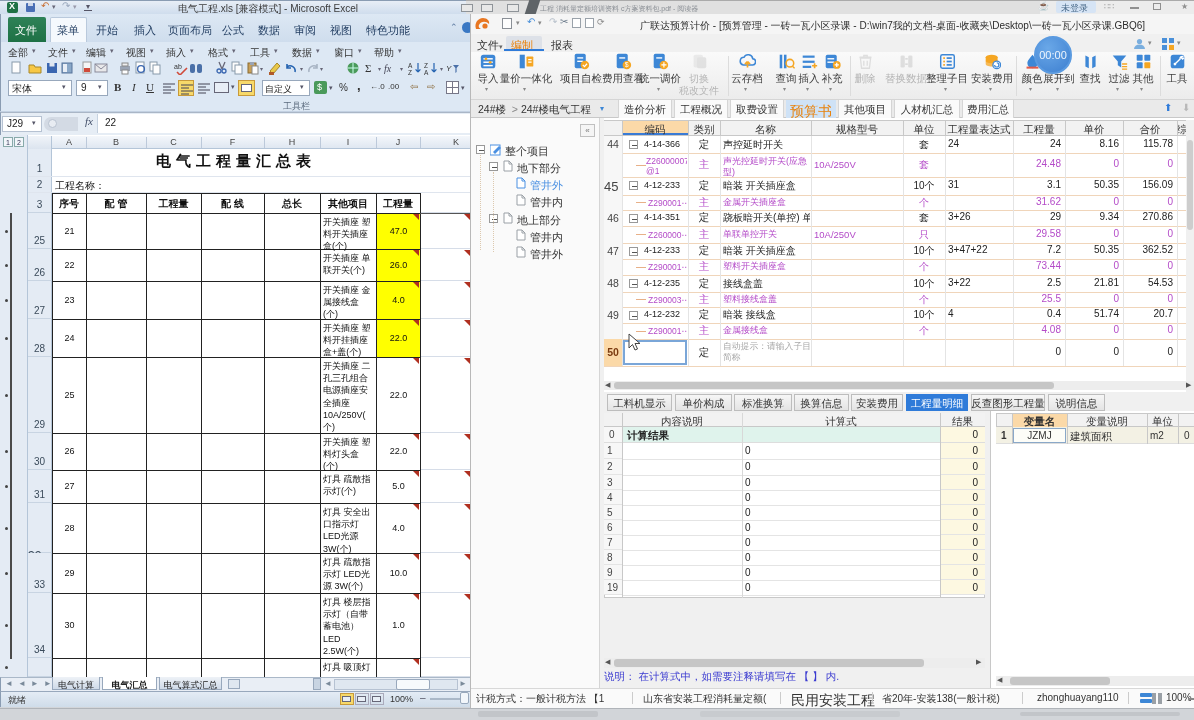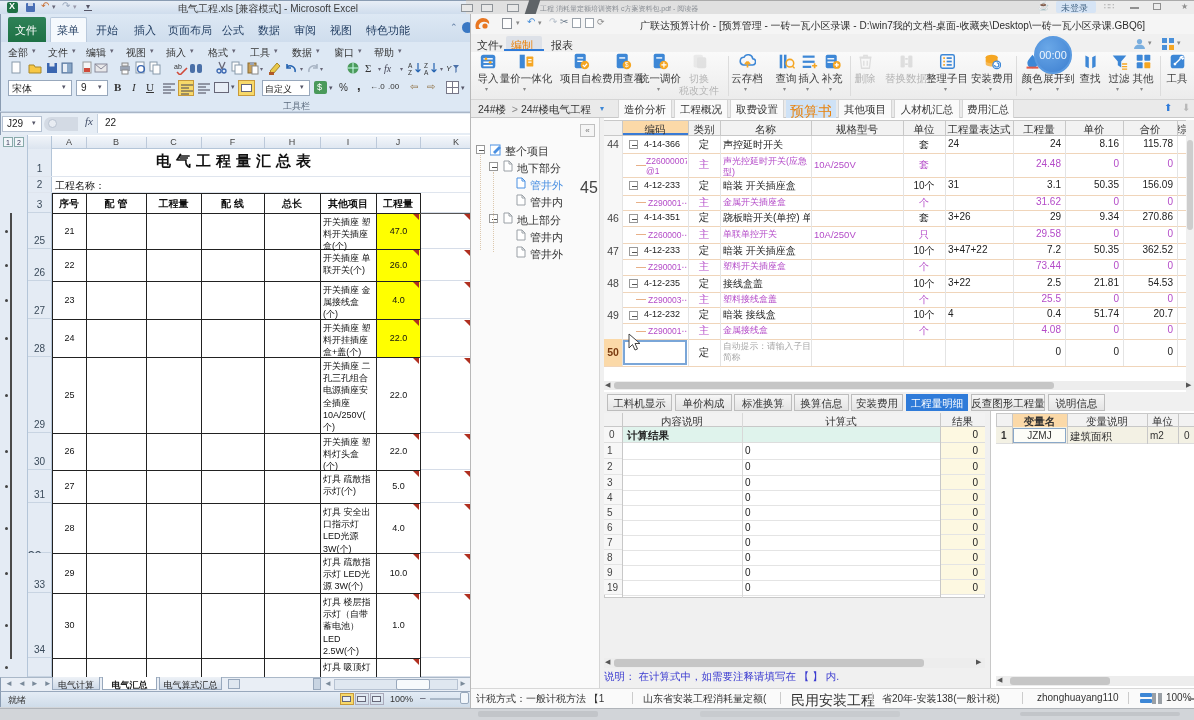--- a/index.html
+++ b/index.html
@@ -809,21 +809,21 @@
 <div class="ab" style="left:688px;top:158px;width:32px;text-align:center;font-size:10.5px;color:#b44bc8;">主</div>
 <div class="tx" style="left:723px;top:155px;width:90px;overflow:hidden;font-size:9px;color:#b44bc8;">声光控延时开关(应急</div>
 <div class="tx" style="left:723px;top:166px;width:90px;overflow:hidden;font-size:9px;color:#b44bc8;">型)</div>
 <div class="tx" style="left:814px;top:159px;font-size:9.5px;color:#b44bc8;">10A/250V</div>
 <div class="ab" style="left:903px;top:158px;width:42px;text-align:center;font-size:10px;color:#b44bc8;">套</div>
 <div class="ab" style="left:1013px;top:158px;width:48px;text-align:right;font-size:10px;color:#b44bc8;">24.48</div>
 <div class="ab" style="left:1065px;top:158px;width:54px;text-align:right;font-size:10px;color:#b44bc8;">0</div>
 <div class="ab" style="left:1123px;top:158px;width:50px;text-align:right;font-size:10px;color:#b44bc8;">0</div>
 <div class="ab" style="left:604px;top:177px;width:582px;height:1px;background:#f0d5ba;"></div>
 <div class="ab" style="left:604px;top:177px;width:18px;height:18px;background:#f7f7f7;"></div>
-<div class="ab" style="left:580px;top:179px;width:18px;text-align:left;font-size:16px;color:#444;">45</div>
+<div class="ab" style="left:604px;top:179px;width:18px;text-align:left;font-size:13px;color:#444;">45</div>
 <div class="ab" style="left:629px;top:181px;width:9px;height:9px;border:1px solid #999;background:#fff;"></div>
 <div class="ab" style="left:632px;top:186px;width:5px;height:1px;background:#555;"></div>
 <div class="tx" style="left:644px;top:180px;width:44px;overflow:hidden;font-size:9px;color:#222;">4-12-233</div>
 <div class="ab" style="left:688px;top:179px;width:32px;text-align:center;font-size:10.5px;color:#222;">定</div>
 <div class="tx" style="left:723px;top:179px;width:87px;overflow:hidden;font-size:10px;color:#222;">暗装 开关插座盒</div>
 <div class="ab" style="left:903px;top:179px;width:42px;text-align:center;font-size:10px;color:#222;">10个</div>
 <div class="tx" style="left:948px;top:179px;font-size:10px;color:#222;">31</div>
 <div class="ab" style="left:1013px;top:179px;width:48px;text-align:right;font-size:10px;color:#222;">3.1</div>
 <div class="ab" style="left:1065px;top:179px;width:54px;text-align:right;font-size:10px;color:#222;">50.35</div>
 <div class="ab" style="left:1123px;top:179px;width:50px;text-align:right;font-size:10px;color:#222;">156.09</div>

